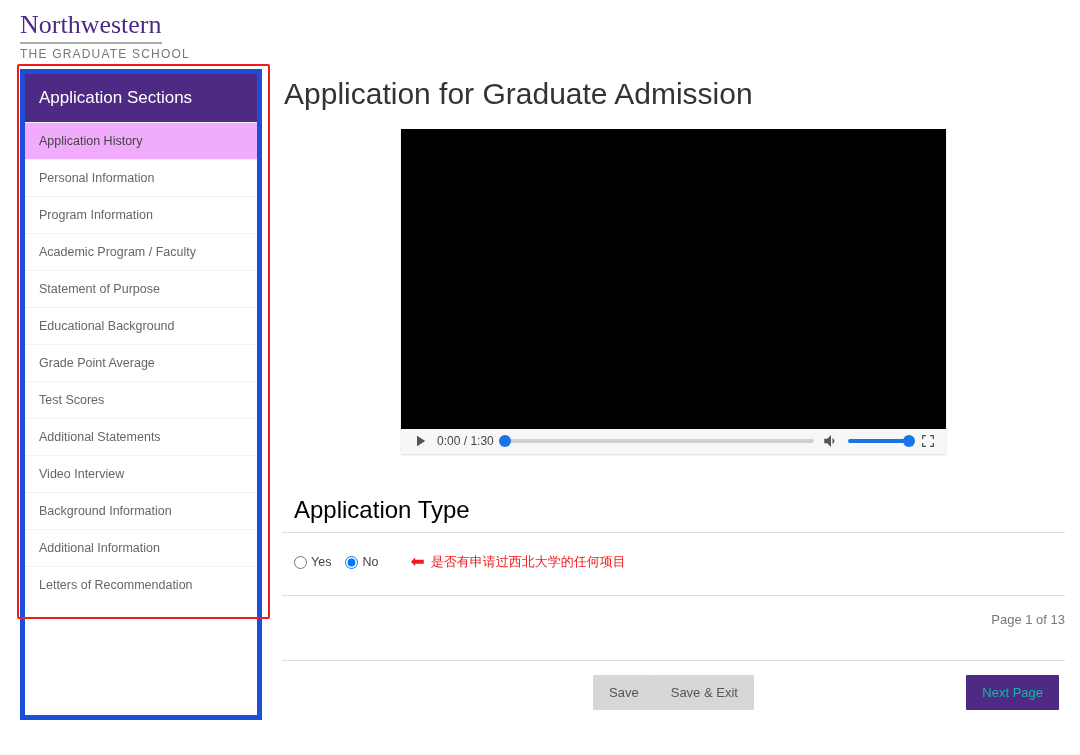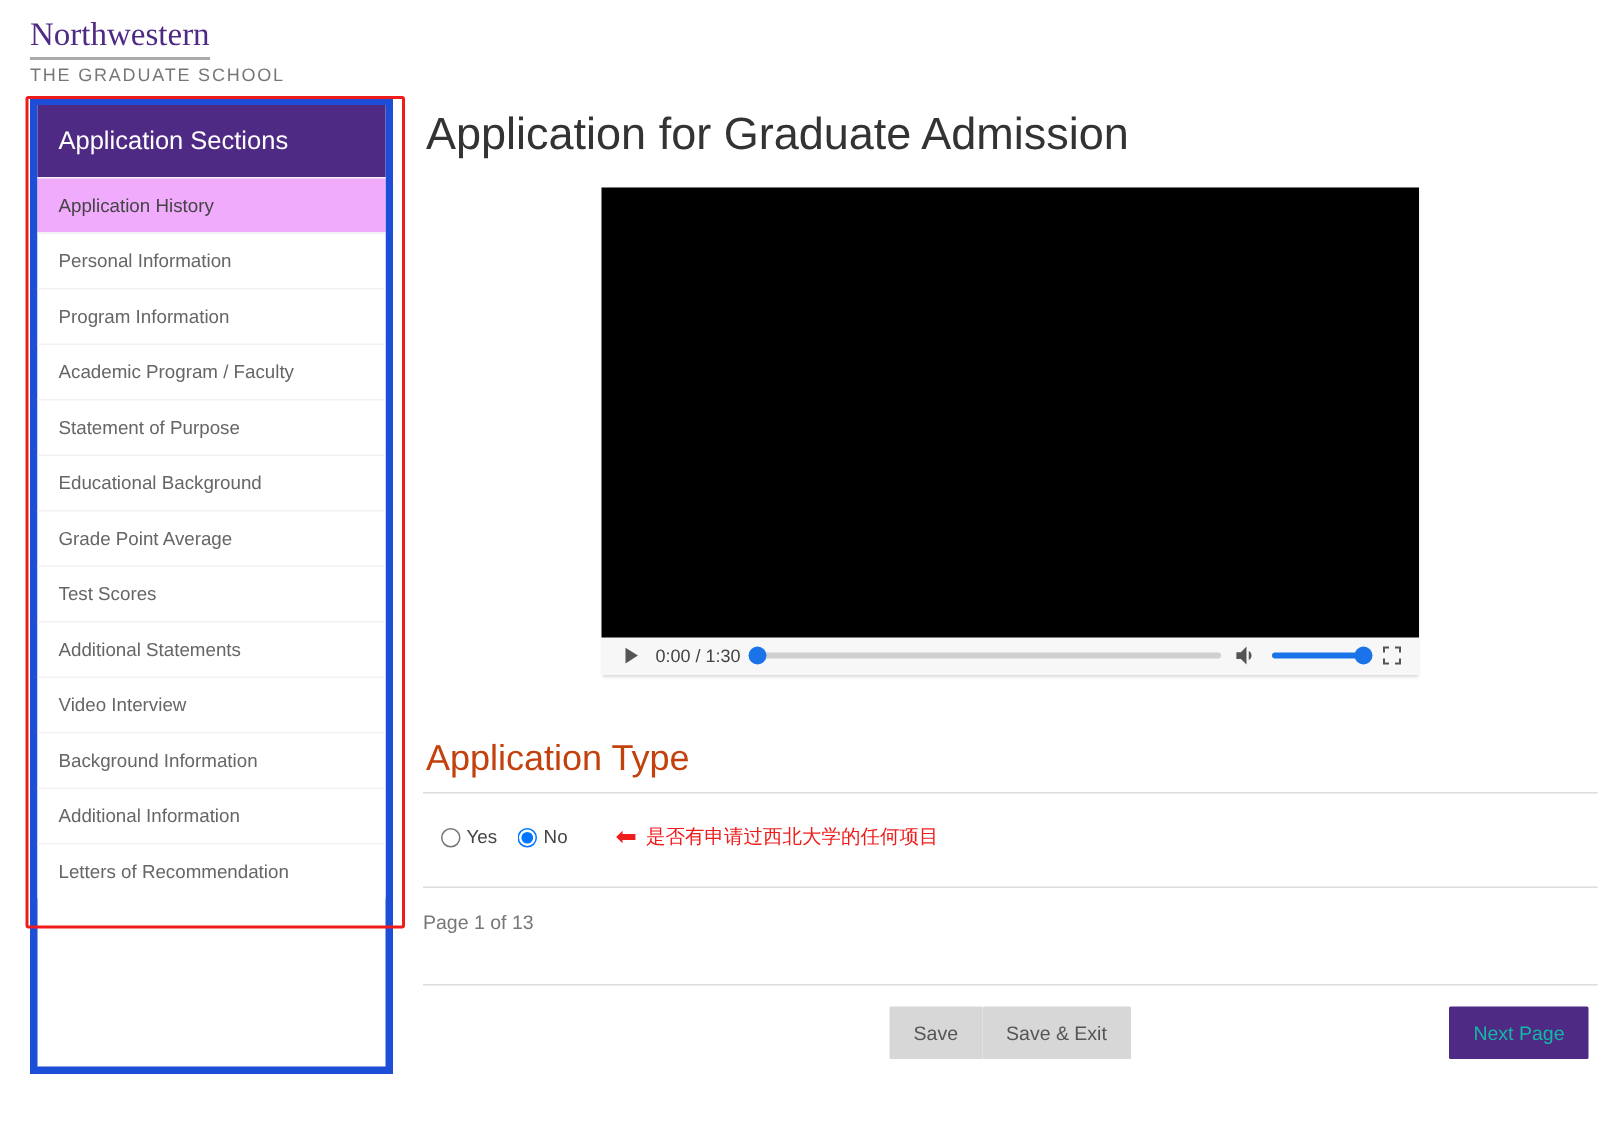--- a/index.html
+++ b/index.html
@@ -1,49 +1,49 @@
 <!DOCTYPE html>
 <html><head>
   <meta charset="utf-8">
   <style>
     * { margin: 0; padding: 0; box-sizing: border-box; }
     body { font-family: Arial, Helvetica, sans-serif; background: #fff; width: 1080px; height: 755px; overflow: hidden; position: relative; }
     .page-wrap { padding: 10px 10px 0 20px; }
     .brand-block { margin-bottom: 8px; }
-    .brand { font-family: Georgia, 'Times New Roman', serif; font-size: 22px; color: #4E2A84; letter-spacing: 0; border-bottom: 2px solid #aaa; display: inline-block; padding-bottom: 2px; }
+    .brand { font-family: Georgia, 'Times New Roman', serif; font-size: 26px; color: #4E2A84; letter-spacing: 0; border-bottom: 2px solid #aaa; display: inline-block; padding-bottom: 2px; }
     .brand-sub { font-size: 12px; color: #777; letter-spacing: 1.2px; margin-top: 3px; }
     .content { display: flex; gap: 20px; margin-top: 8px; }
     .sidebar { width: 242px; border: 5px solid #1d4ed8; }
     .sidebar-outline { position: absolute; border: 2px solid #ef1c1c; left: 17px; top: 64px; width: 253px; height: 555px; pointer-events: none; border-radius: 2px; }
     .sidebar-hd { background: #4E2A84; color: #fff; padding: 14px 14px; font-size: 17px; font-weight: 500; }
     .sidebar-item { padding: 11px 14px; font-size: 12.5px; color: #666; background: #fff; cursor: pointer; border-top: 1px solid #f2f2f2; }
     .sidebar-item.active { background: #f0abfc; color: #444; }
     .main { flex: 1; margin-right: 5px; }
     .main-title { font-size: 30px; font-weight: 300; color: #333; margin: 8px 0 18px 2px; }
     .video-box { background: #f7f7f7; width: 545px; margin: 12px auto; box-shadow: 0 1px 2px rgba(0,0,0,.15); }
     .video-screen { background: #000; width: 100%; height: 300px; }
     .video-ctrls { display: flex; align-items: center; padding: 3px 10px 4px 10px; gap: 8px; }
     .icon { display: inline-flex; align-items: center; justify-content: center; }
     .play-icon svg, .vol-icon svg, .fs-icon svg { fill: #555; }
     .time-txt { font-size: 12px; color: #444; }
     .seek-bar { flex: 1; height: 4px; background: #cfcfcf; border-radius: 2px; position: relative; cursor: pointer; }
     .seek-bar .dot { position: absolute; left: 0; top: 50%; transform: translate(-3px,-50%); width: 12px; height: 12px; background: #1a73e8; border-radius: 50%; }
     .vol-bar { width: 64px; height: 4px; background: #1a73e8; border-radius: 2px; position: relative; cursor: pointer; }
     .vol-bar .dot { position: absolute; right: 0; top: 50%; transform: translate(3px,-50%); width: 12px; height: 12px; background: #1a73e8; border-radius: 50%; }
-    .section-sub { font-size: 24px; color: #c2410c; font-weight: 400; margin: 42px 0 6px 2px; }
+    .section-sub { font-size: 24px; color: #000000; font-weight: 400; margin: 42px 0 6px 12px; }
     .hr { border: none; border-top: 1px solid #ddd; margin: 8px 0 18px 0; }
     .question-row { display: flex; align-items: flex-start; gap: 10px; padding: 0 0 10px 12px; }
     .q-label { width: 215px; text-align: right; font-size: 12.5px; color: #555; line-height: 1.5; }
     .q-label .req { color: #333; font-weight: bold; }
     .radio-grp { display: flex; align-items: center; gap: 14px; padding-top: 2px; font-size: 12.5px; color: #444; }
     .radio-grp label { display: inline-flex; align-items: center; gap: 4px; cursor: pointer; }
     .annot { color: #ef1c1c; font-size: 13px; display: inline-flex; align-items: center; gap: 6px; margin-left: 18px; }
     .annot .arrow { color: #ef1c1c; font-size: 17px; line-height: 0; }
     .pager-line { border: none; border-top: 1px solid #ddd; margin: 14px 0 0 0; }
-    .pager-wrap { text-align: left; padding: 14px 0 18px; }
+    .pager-wrap { text-align: right; padding: 14px 0 18px; }
     .pager-txt { font-size: 13px; color: #777; }
     .btn-row { display: flex; align-items: center; justify-content: center; padding: 0 6px 10px 6px; position: relative; }
     .btn { background: #d7d7d7; color: #555; border: none; padding: 10px 16px; font-size: 13px; cursor: pointer; border-radius: 1px; }
     .btn-primary { background: #4E2A84; color: #14b8a6; position: absolute; right: 6px; }
   </style>
 </head>
 <body>
 
 <div class="page-wrap">
   <div class="brand-block">

